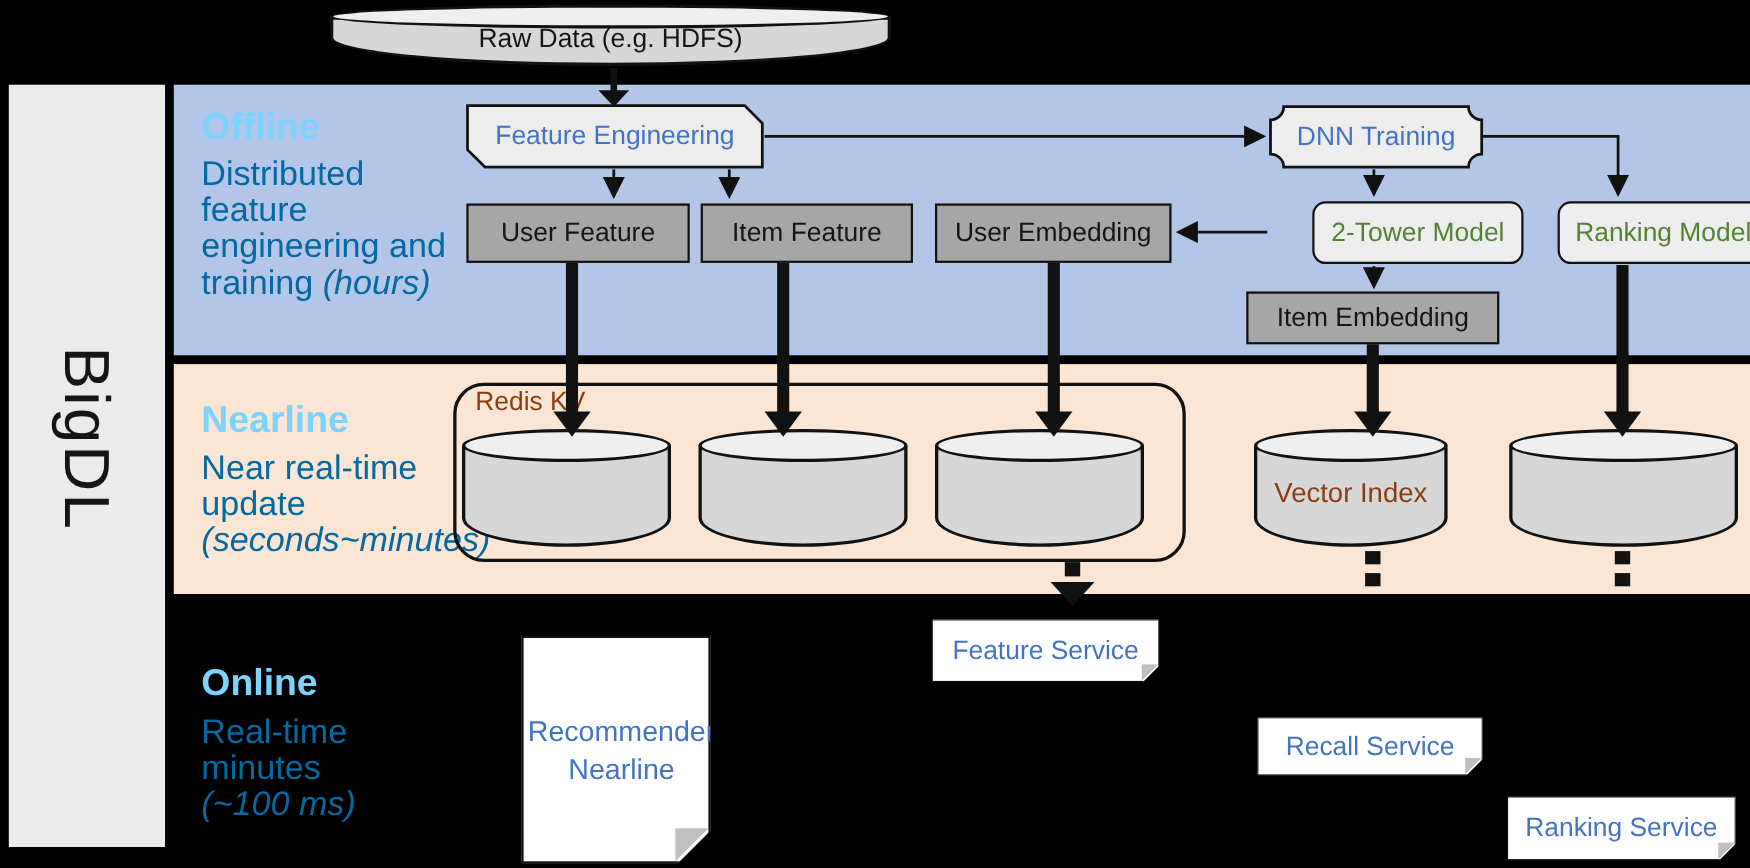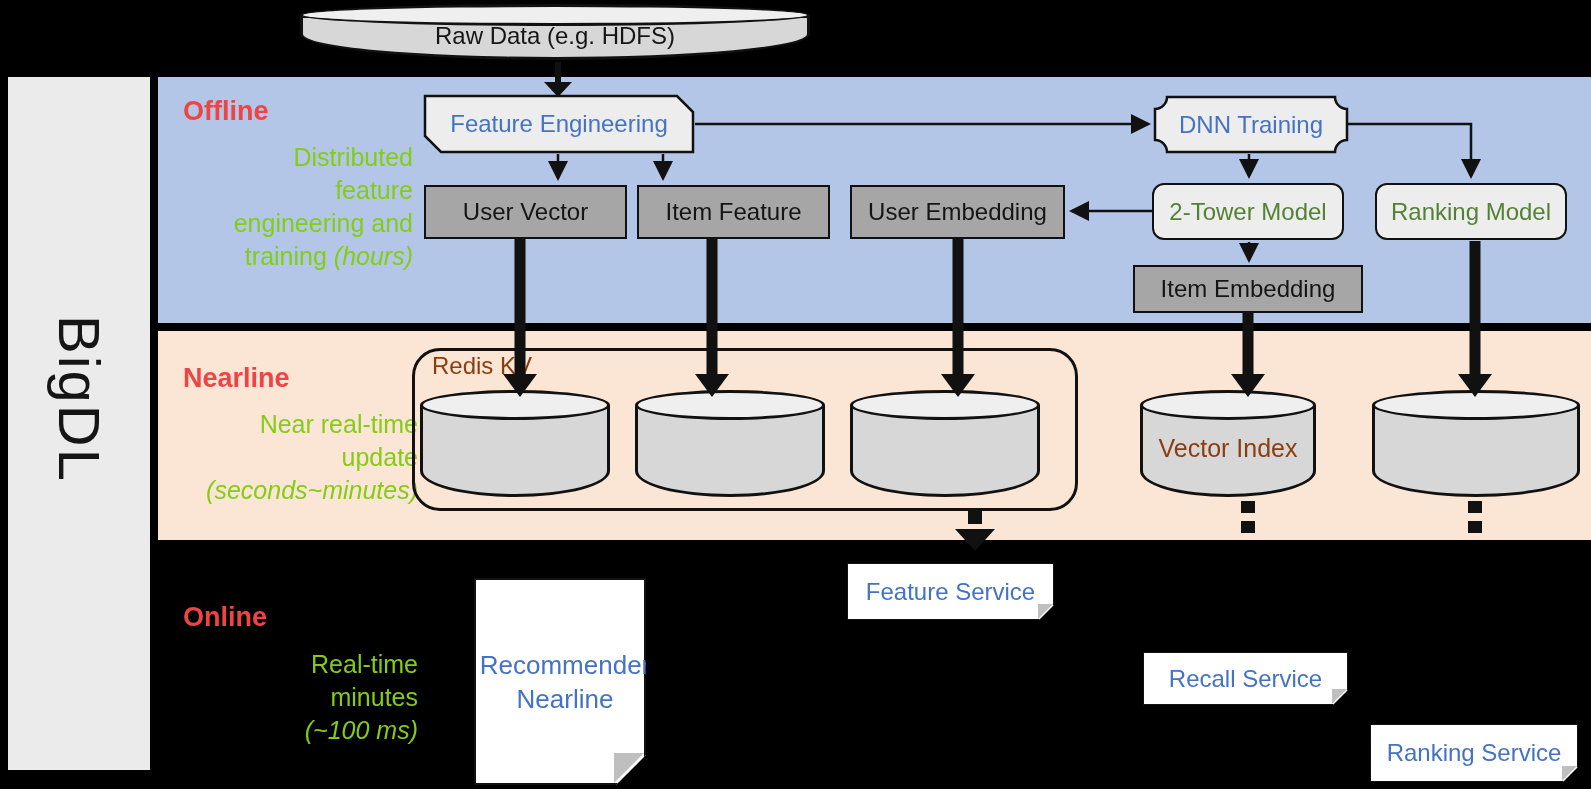--- a/index.html
+++ b/index.html
@@ -10,27 +10,27 @@
   .abs { position:absolute; }
   
   .band-offline  { left:158px; top:77px;  width:1433px; height:246px; background:#b3c6e7; }
   .band-nearline { left:158px; top:331px; width:1433px; height:209px; background:#fbe5d4; }
   .left-panel    { left:8px;   top:77px;  width:142px;  height:693px; background:#ebebeb; }
   .brand {
     position:absolute; left:50%; top:238px; transform:translateX(-50%);
     writing-mode:vertical-rl; font-size:58px; color:#151515; letter-spacing:2px;
   }
   
-  .band-title { font-size:27px; font-weight:700; color:#ef4444; }
-  .band-desc  { font-size:25px; color:#84cc16; line-height:33px;text-align:right; }
+  .band-title { font-size:34px; font-weight:700; color:#7dd3fc; }
+  .band-desc  { font-size:31px; color:#0369a1; line-height:33px; }
   .band-desc i { font-style:italic; }
   
   .node { display:flex; align-items:center; justify-content:center; text-align:center; box-sizing:border-box; }
   .gray-box  { background:#a6a6a6; border:2.5px solid #111; color:#151515; font-size:24px; }
-  .round-box { background:#ededed; border:2.5px solid #111; border-radius:12px; color:#548235; font-size:24px; }
+  .round-box { background:#ededed; border:2.5px solid #111; border-radius:12px; color:#548235; font-size:24px;margin-left:41px; }
   .shape-label { font-size:24px; color:#4472c4; }
   
   .cyl { position:absolute; }
   .cyl .cyl-body {
     position:absolute; left:0; right:0; top:15px; bottom:0; background:#d7d7d7;
     border:3px solid #111; border-radius:0 0 50% 50% / 0 0 26px 26px; box-sizing:border-box;
   }
   .cyl .cyl-top {
     position:absolute; left:0; right:0; top:0; height:30px; background:#efefef;
     border:3px solid #111; border-radius:50%; box-sizing:border-box;
@@ -92,21 +92,21 @@
   <div class="abs band-title" style="left:183px; top:96px;">Offline</div>
   <div class="abs band-desc" style="left:183px; top:141px; width:230px;">
     <div>Distributed</div>
     <div>feature</div>
     <div>engineering and</div>
     <div><span>training</span> <i>(hours)</i></div>
   </div>
 
   <div class="abs node shape-label" style="left:425px; top:96px; width:268px; height:56px;">Feature Engineering</div>
   <div class="abs node shape-label" style="left:1155px; top:97px; width:192px; height:55px;">DNN Training</div>
-  <div class="abs node gray-box" style="left:424px; top:185px; width:203px; height:54px;">User Vector</div>
+  <div class="abs node gray-box" style="left:424px; top:185px; width:203px; height:54px;">User Feature</div>
   <div class="abs node gray-box" style="left:637px; top:185px; width:193px; height:54px;">Item Feature</div>
   <div class="abs node gray-box" style="left:850px; top:185px; width:215px; height:54px;">User Embedding</div>
   <div class="abs node round-box" style="left:1152px; top:183px; width:192px; height:57px;">2-Tower Model</div>
   <div class="abs node round-box" style="left:1375px; top:183px; width:192px; height:57px;">Ranking Model</div>
   <div class="abs node gray-box" style="left:1133px; top:265px; width:230px; height:48px;">Item Embedding</div>
 
   <div class="abs band-title" style="left:183px; top:363px;">Nearline</div>
   <div class="abs band-desc" style="left:183px; top:408px; width:235px;">
     <div>Near real-time</div>
     <div>update</div>

